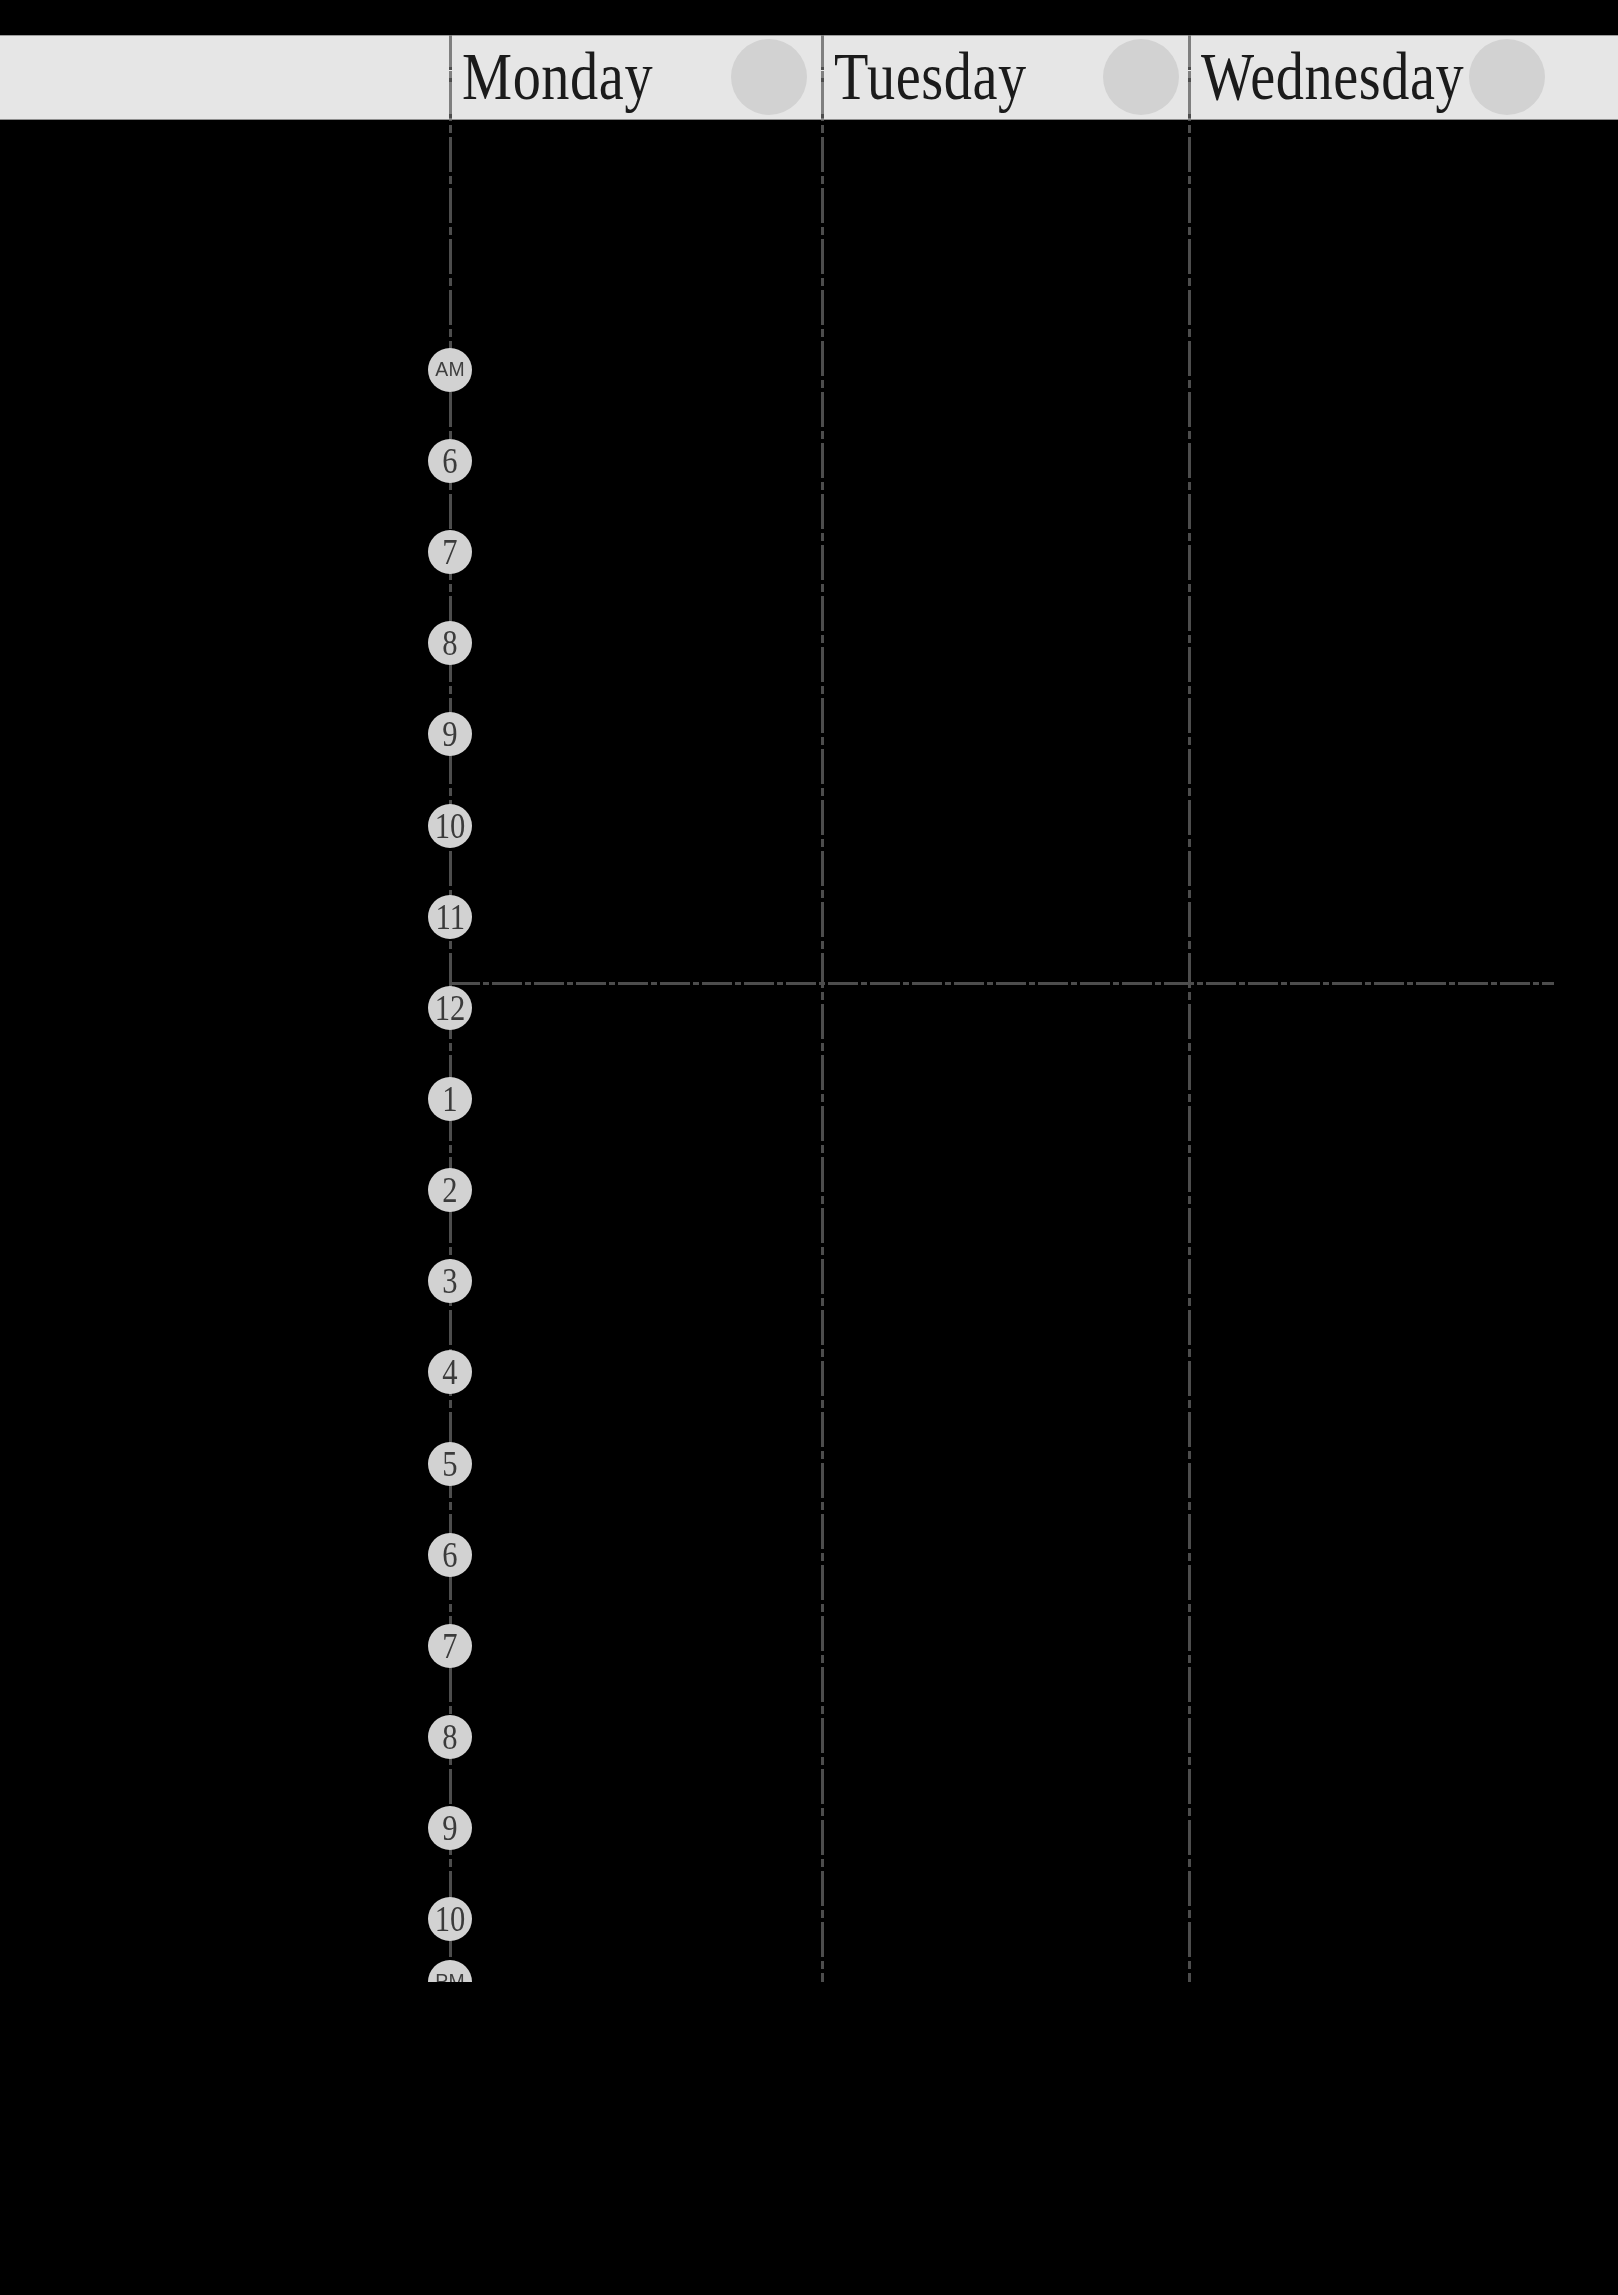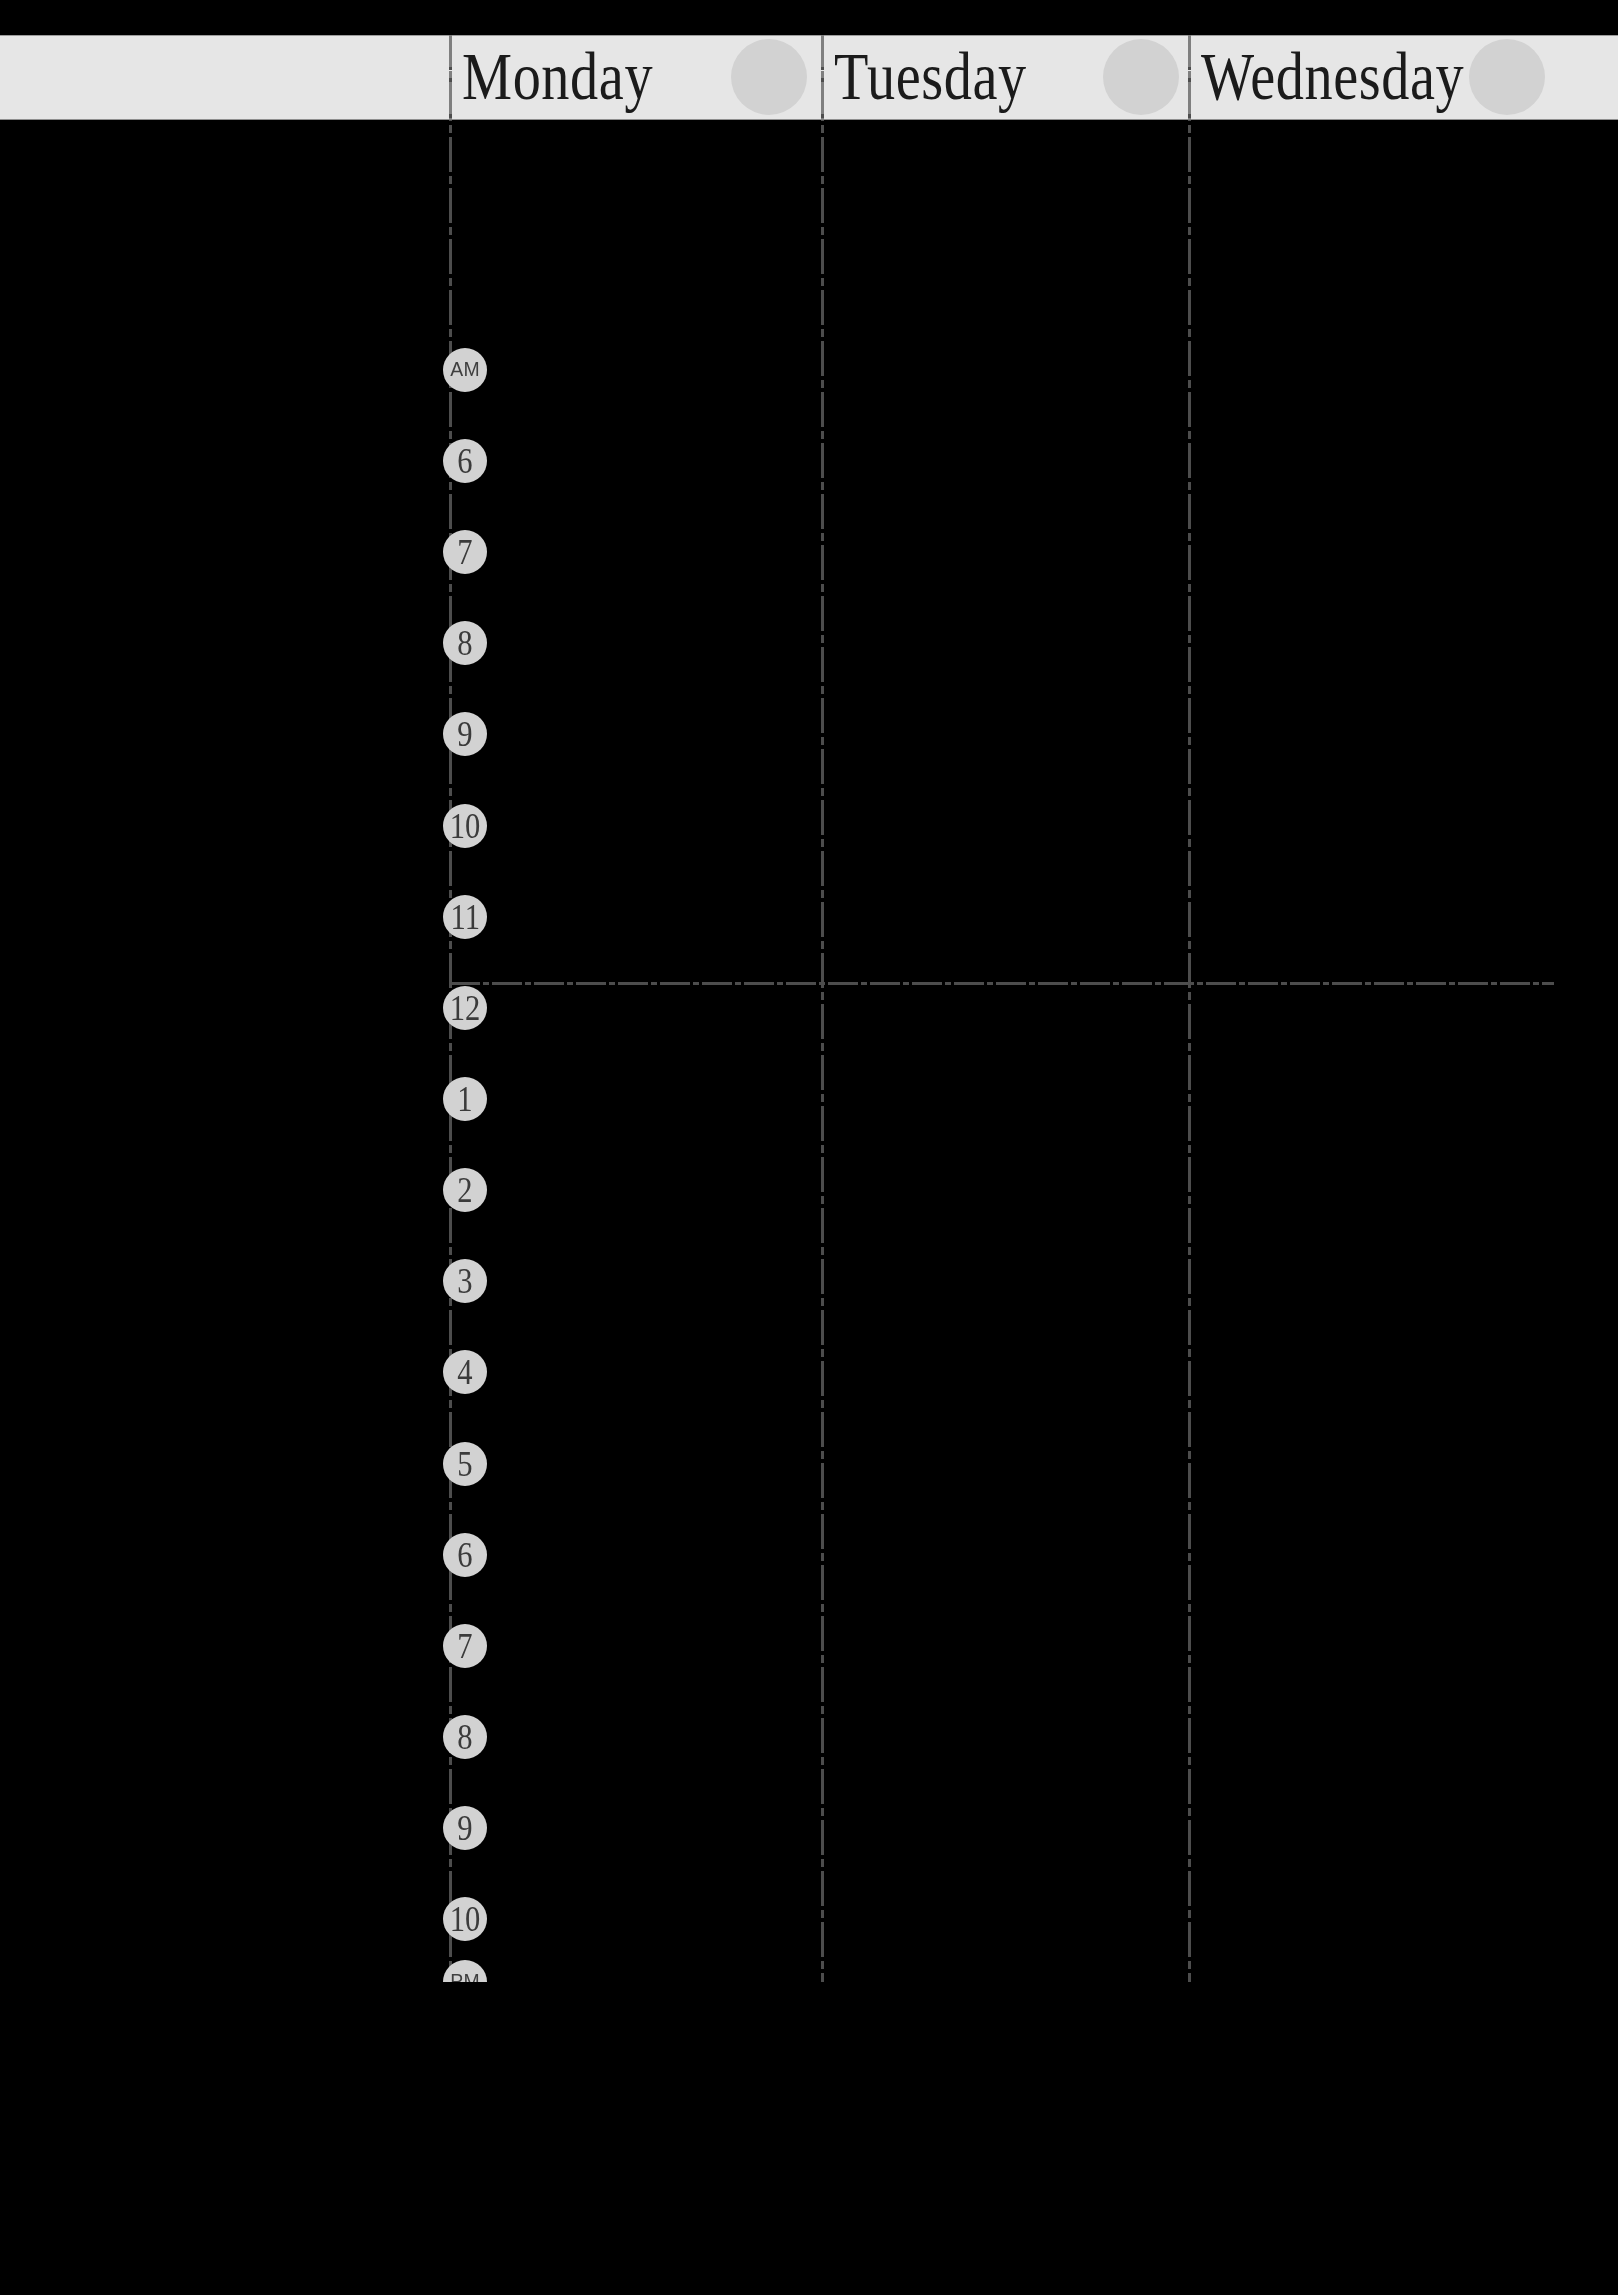--- a/index.html
+++ b/index.html
@@ -41,21 +41,21 @@
   }
   .hline{
     position:absolute;left:450px;top:982px;width:1104px;height:2.8px;
     background:repeating-linear-gradient(90deg,
       #4d4d4d 0 30px, transparent 30px 33px,
       #4d4d4d 33px 39px, transparent 39px 42px);
   }
   .hour-circle{
     position:absolute;width:44px;height:44px;border-radius:50%;
     background:#d2d2d2;
-    display:flex;align-items:center;justify-content:center;margin-left:15px;
+    display:flex;align-items:center;justify-content:center;
   }
   .hour-circle span{
     font-size:36px;color:#3b3b3b;line-height:1;
     transform:scaleX(0.85);
   }
   .hour-circle.ampm span{
     font-family:"Liberation Sans", sans-serif;
     font-size:19.4px;font-weight:300;color:#3f3f3f;
     letter-spacing:0.3px;transform:none;
   }

